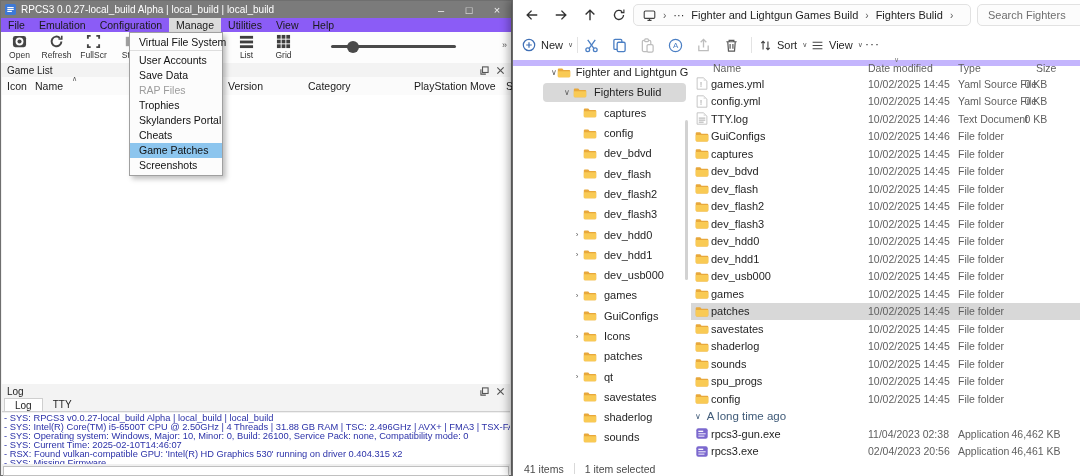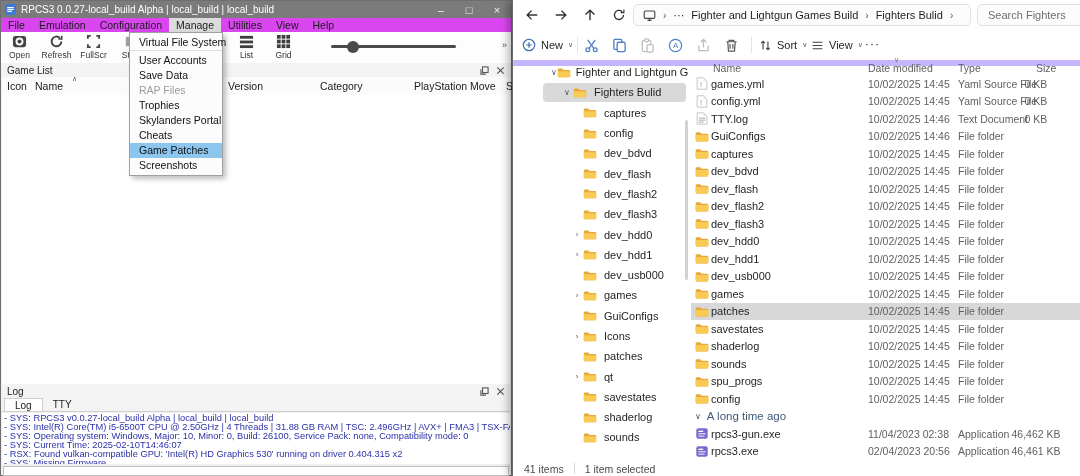--- a/index.html
+++ b/index.html
@@ -7,21 +7,21 @@
        font-family:"Liberation Sans",sans-serif;}
   svg{display:block}
   
   #rpcs3{position:absolute;left:0;top:0;width:512px;height:476px;background:#f0f0f0;
          border:1px solid #6f6f6f;box-sizing:border-box}
   .r-titlebar{height:17px;background:#7b7b7b;display:flex;align-items:center;color:#fff;font-size:10px}
   .r-appicon{margin:0 5px 0 4px}
   .r-appicon svg{width:11px;height:11px}
   .r-title{flex:1;white-space:nowrap;overflow:hidden}
   .r-winbtn{width:28px;text-align:center;font-size:11px;color:#f2f2f2}
-  .r-menubar{height:14px;background:#d946ef;display:flex;align-items:flex-end;font-size:10.5px;color:#1a1a1a}
+  .r-menubar{height:14px;background:#8b5cf6;display:flex;align-items:flex-end;font-size:10.5px;color:#1a1a1a}
   .r-menu{padding:1px 7px;white-space:nowrap}
   .r-menu.open{background:#dcdcdc}
   .r-toolbar{position:relative;height:31px;background:#fdfdfd}
   .r-toolbtns{display:flex;align-items:flex-start;padding-top:2px}
   .r-toolbtn{width:37px;display:flex;flex-direction:column;align-items:center;gap:1px;font-size:8.5px;color:#333}
   .r-toolbtns div:nth-of-type(4){margin-right:42px}
   .tb-icon{height:15px;display:flex;align-items:center}
   .tb-icon svg{width:15px;height:15px}
   .tb-icon svg.wide{width:21px;height:13px}
   .r-slider{position:absolute;left:330px;top:13px;width:125px;height:3px;background:#4a4a4a;border-radius:2px}
@@ -32,21 +32,21 @@
   #gl-header{top:62px}
   #log-header{top:383px}
   .dock-btns{margin-left:auto;display:flex;gap:7px;align-items:center}
   .dock-btn svg{width:9px;height:9px}
   .r-columns{position:absolute;left:1px;right:1px;top:76px;height:18px;background:#fbfbfb;
              border-bottom:2px solid #4d7c0f;font-size:10.5px;color:#1a1a1a}
   .r-col{position:absolute;top:3px;white-space:nowrap}
   .r-columns span:nth-of-type(1){left:5px}
   .r-columns span:nth-of-type(2){left:33px}
   .r-columns span:nth-of-type(3){left:226px}
-  .r-columns span:nth-of-type(4){left:318px}
+  .r-columns span:nth-of-type(4){left:306px}
   .r-columns span:nth-of-type(5){left:412px}
   .r-columns span:nth-of-type(6){left:504px}
   .r-sortcaret{position:absolute;left:70px;top:-2px;font-size:7px;color:#555}
   .r-body{position:absolute;left:1px;right:1px;top:94px;height:289px;background:#fff;border-bottom:1px solid #d6d6d6}
   .r-tabs{position:absolute;left:1px;right:1px;top:397px;height:14px;background:#f3f3f3;display:flex;
           align-items:stretch;padding-left:2px;font-size:10px;color:#222;border-bottom:1px solid #cfcfcf;box-sizing:border-box}
   .r-tab{padding:1px 10px 0 10px}
   .r-tab.active{background:#fff;border:1px solid #cfcfcf;border-bottom:none}
   .r-logbody{position:absolute;left:1px;right:1px;top:412px;height:51px;background:#fff;font-size:9.3px;
              line-height:9.1px;color:#2b31a8;padding:1px 2px;overflow:hidden;box-sizing:border-box}

